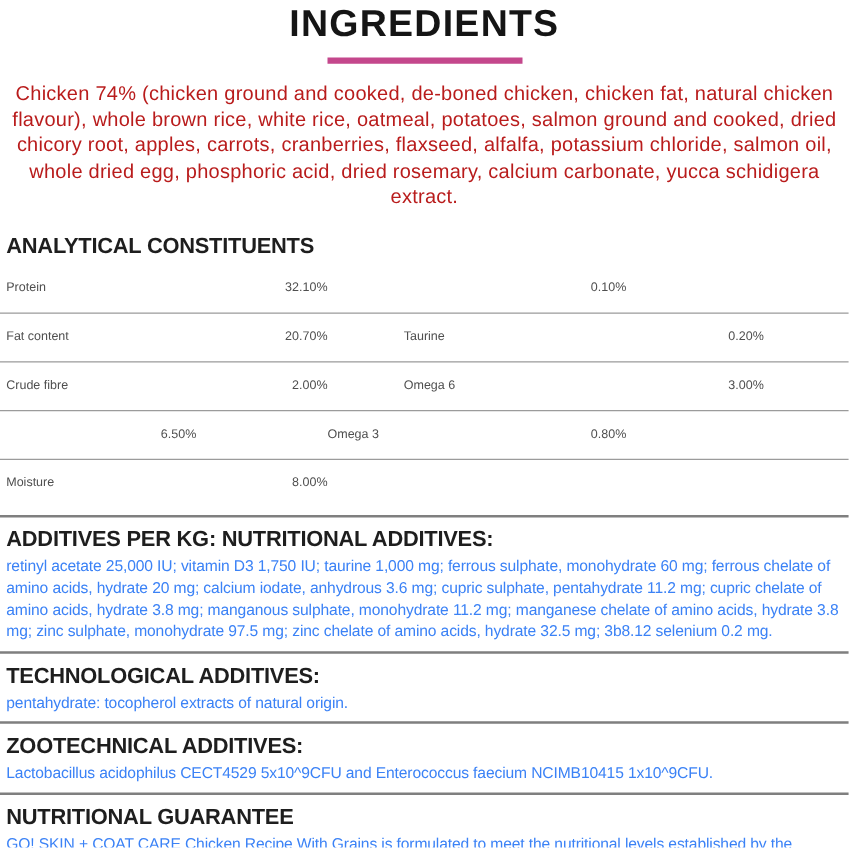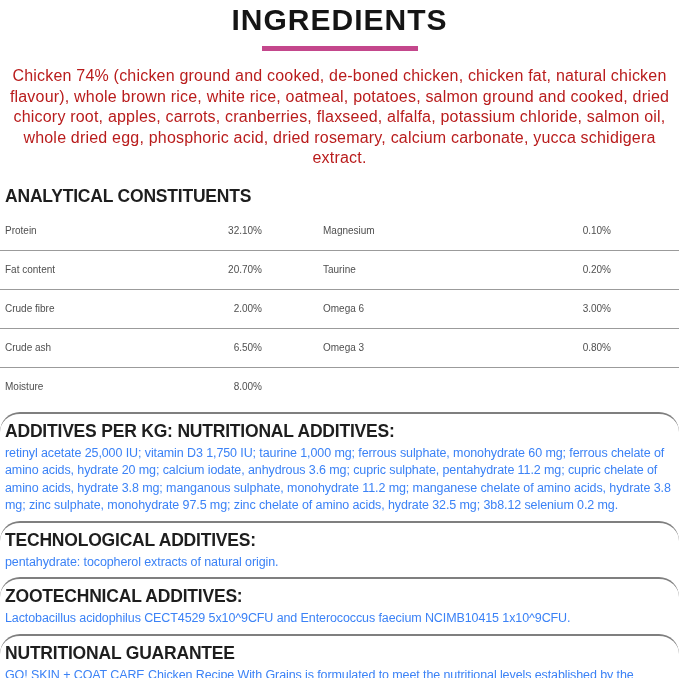--- a/index.html
+++ b/index.html
@@ -45,21 +45,20 @@
     border-bottom: 1px solid #9b9b9b;
     font-size: 10px; color: #4f4f4f;
   }
   .trow:last-child { border-bottom: none; }
   .trow .val { text-align: right; }
 
   .info-section {
     border-top: 2px solid #7f7f7f;
     margin: 0;
     padding: 7px 5px 6px 5px;
-    border-radius: 20px;
   }
   .info-section:first-of-type { margin-top: 6px; }
   .sec-body {
     margin: 3px 0 0 0;
     font-size: 12.5px; line-height: 17.5px; letter-spacing: -0.1px;
     color: #3b82f6;
   }
   .guarantee { padding-bottom: 0; }
 </style>
 </head>
@@ -72,42 +71,40 @@
 
   <p class="ingredients">Chicken 74% (chicken ground and cooked, de-boned chicken, chicken fat, natural chicken flavour), whole brown rice, white rice, oatmeal, potatoes, salmon ground and cooked, dried chicory root, apples, carrots, cranberries, flaxseed, alfalfa, potassium chloride, salmon oil, whole dried egg, phosphoric acid, dried rosemary, calcium carbonate, yucca schidigera extract.</p>
 
   <h2 class="sec-heading analytical-heading">ANALYTICAL CONSTITUENTS</h2>
 
   <div class="table">
     <div class="trow">
       <span class="lbl">Protein</span>
       <span class="val">32.10%</span>
       <span></span>
-      <span class="lbl">Magnesium</span>
       <span class="val">0.10%</span>
       <span></span>
     </div>
     <div class="trow">
       <span class="lbl">Fat content</span>
       <span class="val">20.70%</span>
       <span></span>
       <span class="lbl">Taurine</span>
       <span class="val">0.20%</span>
       <span></span>
     </div>
     <div class="trow">
       <span class="lbl">Crude fibre</span>
       <span class="val">2.00%</span>
       <span></span>
       <span class="lbl">Omega 6</span>
       <span class="val">3.00%</span>
       <span></span>
     </div>
     <div class="trow">
-      <span class="lbl">Crude ash</span>
       <span class="val">6.50%</span>
       <span></span>
       <span class="lbl">Omega 3</span>
       <span class="val">0.80%</span>
       <span></span>
     </div>
     <div class="trow">
       <span class="lbl">Moisture</span>
       <span class="val">8.00%</span>
       <span></span>

